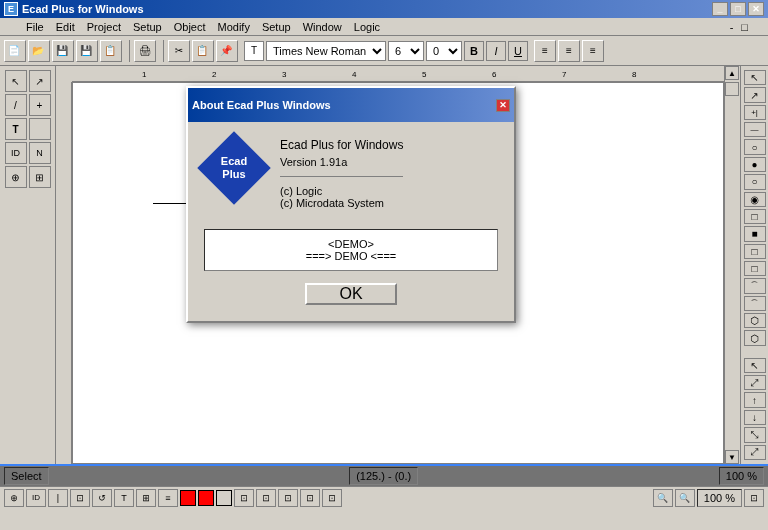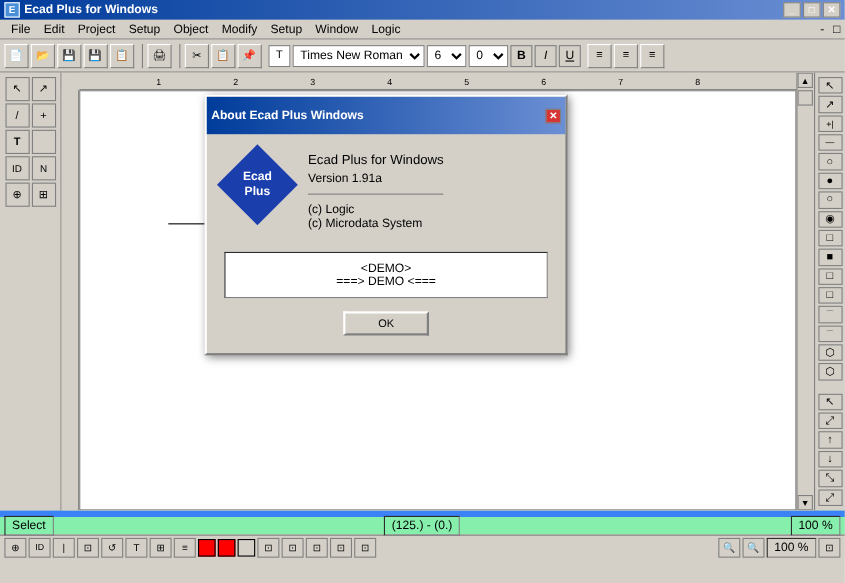--- a/index.html
+++ b/index.html
@@ -20,21 +20,21 @@
     .title-bar-buttons { margin-left: auto; display: flex; gap: 2px; }
     .tb-btn { width: 16px; height: 14px; background: #d4d0c8; border: 1px solid #808080; display: flex; align-items: center; justify-content: center; font-size: 9px; cursor: pointer; }
     .tb-btn.close { background: #d4d0c8; }
 
     
     .menu-bar {
       background: #d4d0c8;
       height: 18px;
       display: flex;
       align-items: center;
-      padding: 0 4px;
+      padding: 0 20px;
       border-bottom: 1px solid #808080;
       font-size: 11px;
     }
     .menu-item { padding: 1px 6px; cursor: pointer; }
     .menu-right { margin-left: auto; display: flex; gap: 8px; }
 
     
     .toolbar {
       background: #d4d0c8;
       height: 30px;
@@ -139,22 +139,22 @@
       flex-direction: column;
       align-items: center;
       padding: 4px 2px;
       gap: 2px;
     }
     .rt-btn { width: 22px; height: 22px; background: #d4d0c8; border: 1px solid #808080; display: flex; align-items: center; justify-content: center; font-size: 10px; cursor: pointer; }
 
     
     .status-bar {
       height: 22px;
-      background: #86efac;
-      border-top: 6px solid #3b82f6;
+      background: #737373;
+      border-top: 2px solid #3b82f6;
       display: flex;
       align-items: center;
       padding: 0 4px;
       font-size: 11px;
       gap: 8px;
     }
     .status-section { border: 1px inset #808080; padding: 1px 6px; height: 18px; display: flex; align-items: center; }
 
     
     .bottom-toolbar {
@@ -209,28 +209,28 @@
     .demo-box {
       background: white;
       border: 1px inset #808080;
       padding: 8px;
       text-align: center;
       font-size: 11px;
       margin-bottom: 12px;
     }
     .dialog-ok-btn {
       display: block;
-      width: 78px;
+      width: 92px;
       height: 22px;
       margin: 0 auto;
       background: #d4d0c8;
       border: 2px solid #fff;
       border-right-color: #808080;
       border-bottom-color: #808080;
-      font-size: 10px;
+      font-size: 16px;
       cursor: pointer;
       text-align: center;
     }
 
     .ruler-mark { 
       position: absolute;
       font-size: 8px;
       bottom: 2px;
     }
   </style>

